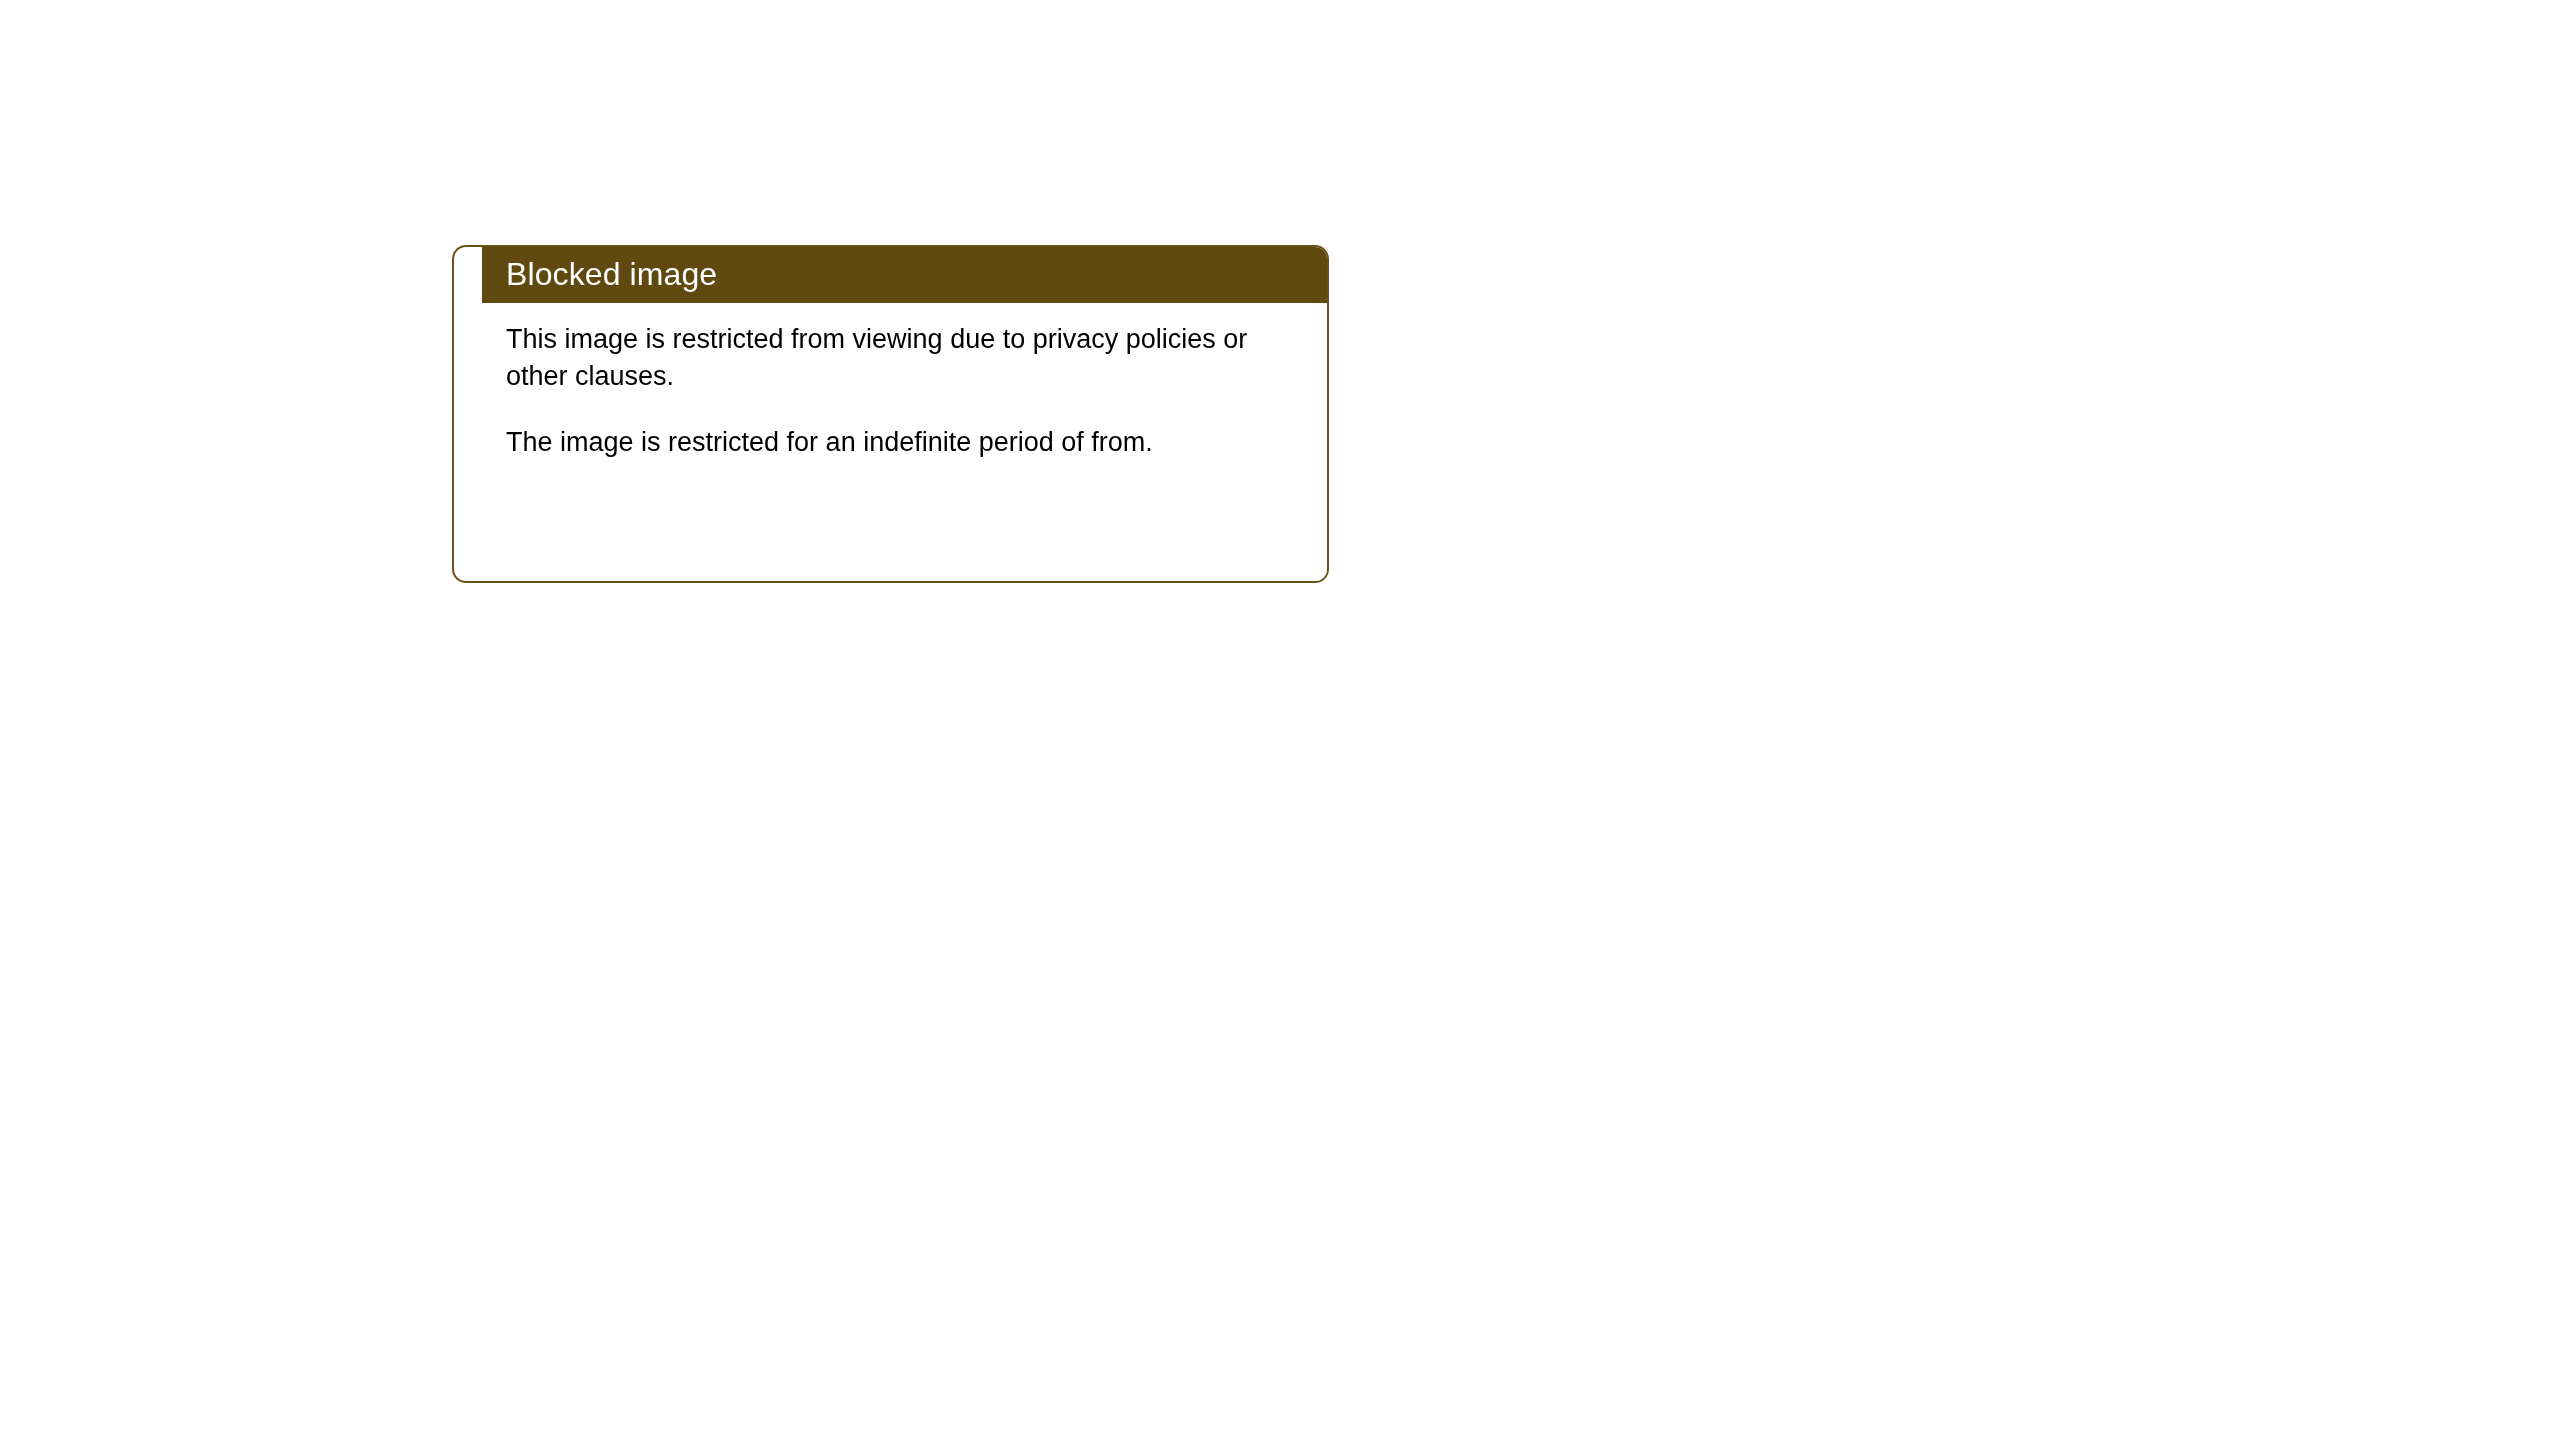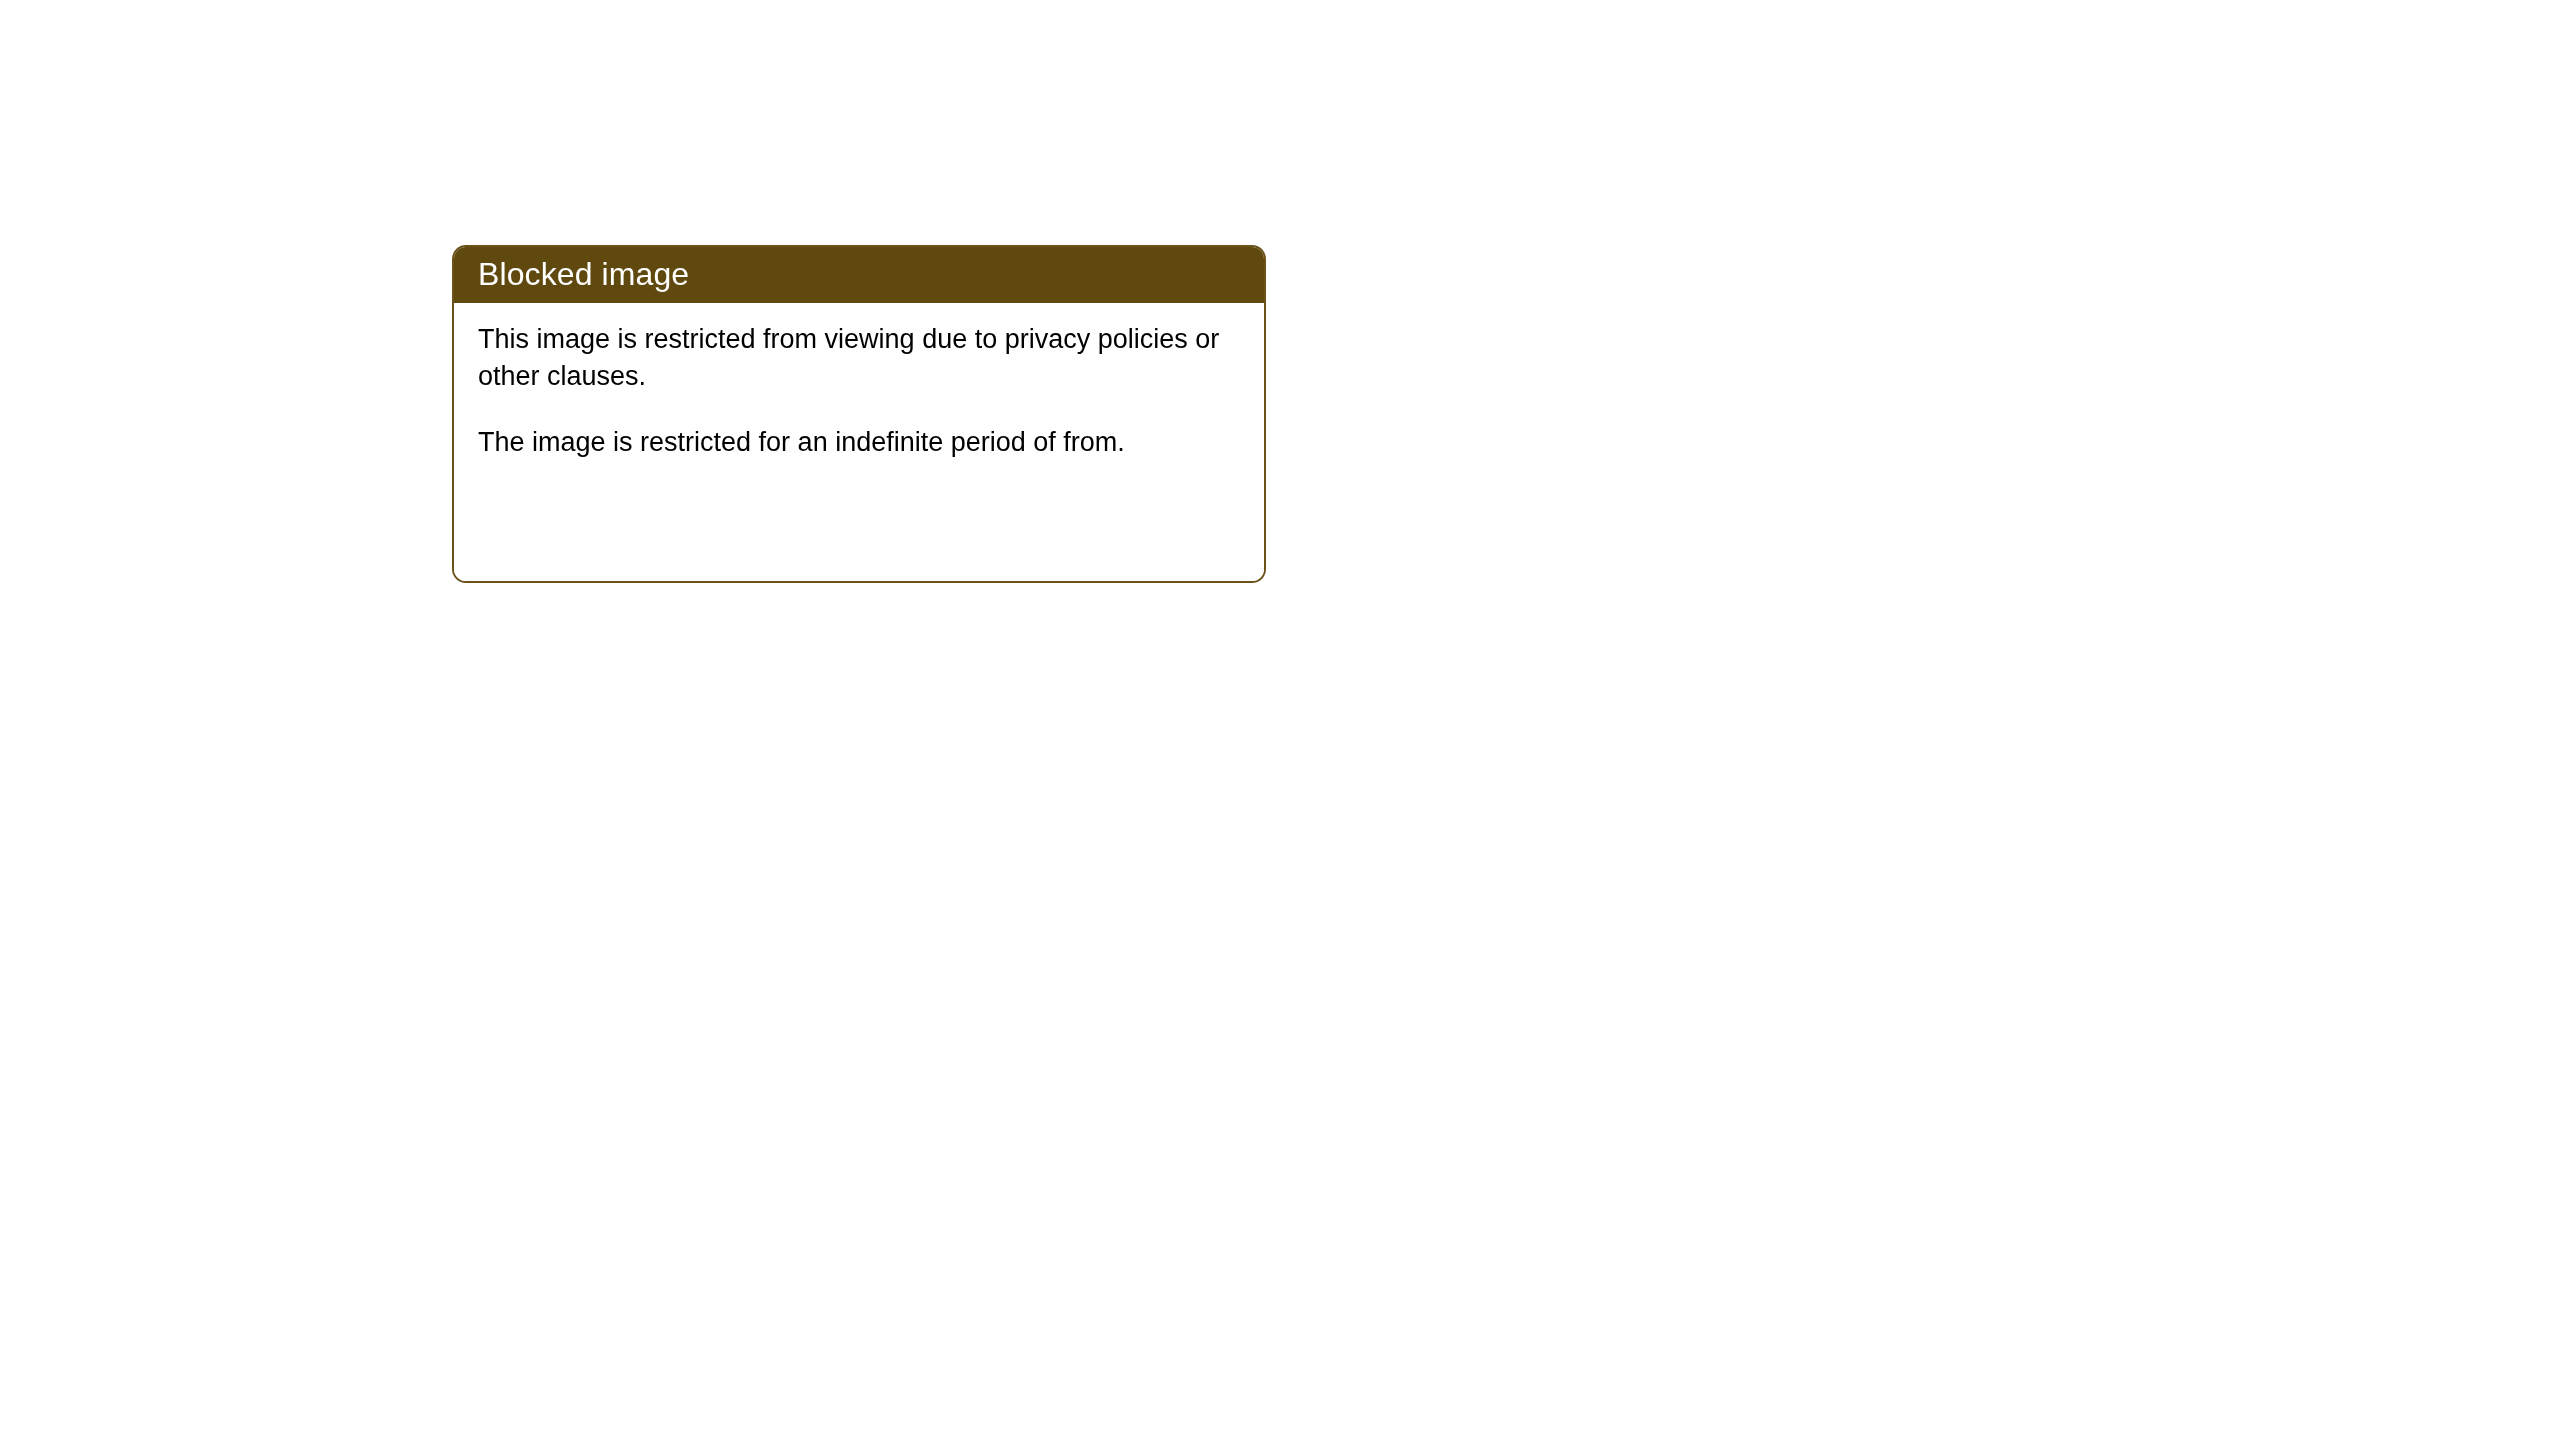--- a/index.html
+++ b/index.html
@@ -41,22 +41,23 @@
     display: flex;
     flex-direction: column;
   }
 
   .notice-card.card-no {
     width: 811px;
     height: 338px;
   }
 
   .notice-card.card-en {
-    width: 814px;
+    width: 877px;
     height: 338px;
+    padding-left: 28px;
   }
 
   .card-header {
     background: #60490f;
     color: #ffffff;
     font-size: 32px;
     line-height: 1.0;
     font-weight: 400;
     padding: 11px 0 13px 24px;
     letter-spacing: 0.1px;

